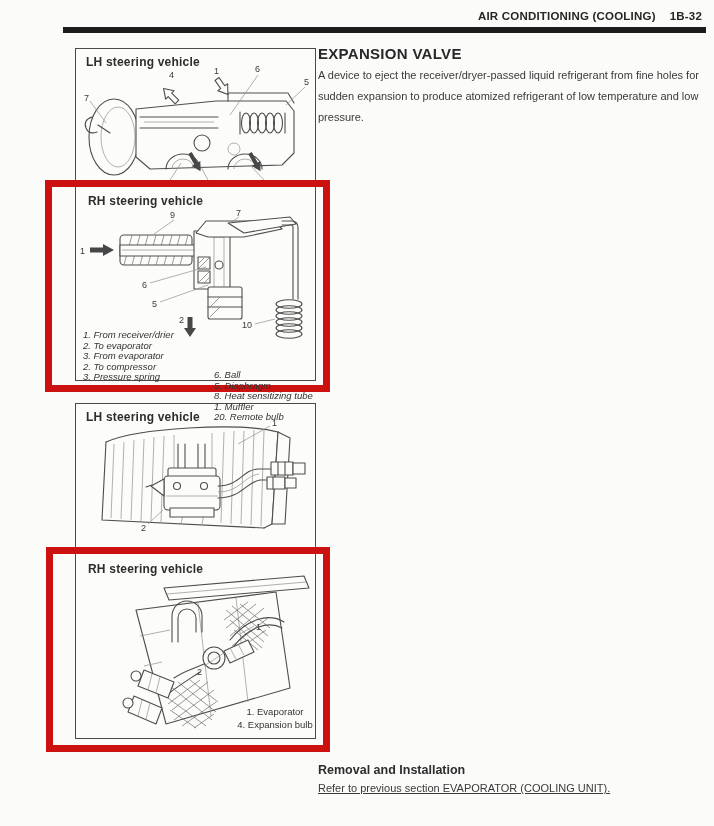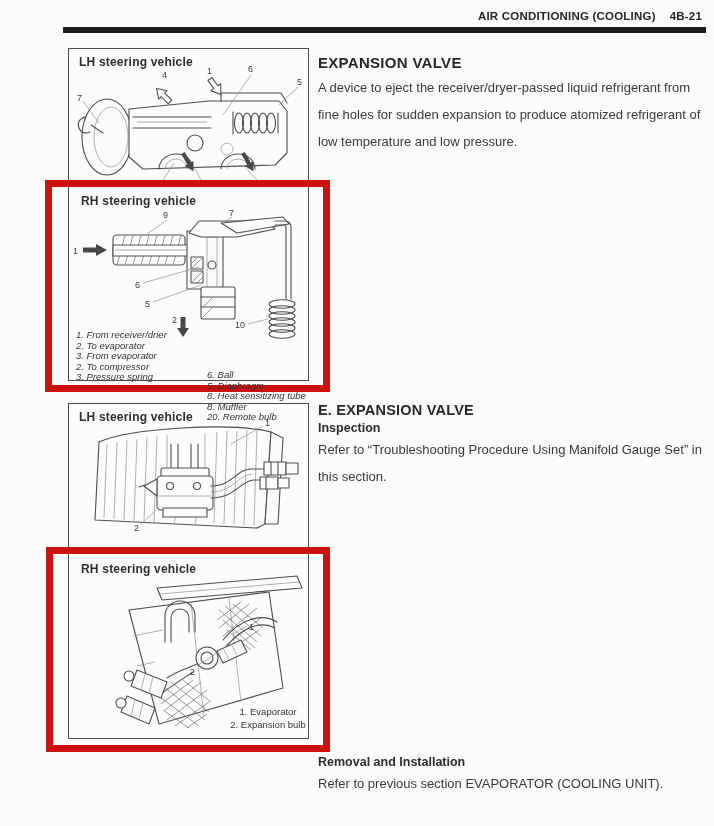--- a/index.html
+++ b/index.html
@@ -14,21 +14,21 @@
   .hdr {
     position:absolute; top:10px; right:12px;
     font-size:11.5px; font-weight:bold; color:#262626; letter-spacing:.2px;
   }
   .hdr .pgnum { margin-left:14px; }
   .hdr-rule {
     position:absolute; top:27px; left:63px; right:8px; height:6px; background:#1c1c1c;
   }
   
   .figbox {
-    position:absolute; left:68px; width:241px;
+    position:absolute; left:75px; width:241px;
     border:1.5px solid #4a4a4a; background:#fcfcfb;
   }
   #figbox1 { top:48px;  height:333px; }
   #figbox2 { top:403px; height:336px; }
   .figtitle {
     position:absolute; font-size:12px; font-weight:bold; color:#2d2d2d; letter-spacing:.2px;
   }
   .redbox {
     position:absolute; border:7px solid #cc1211; background:transparent; pointer-events:none; z-index:5;
   }
@@ -52,32 +52,32 @@
   
   .legend {
     position:absolute; left:160px; top:301px; width:78px;
     font-size:9.5px; line-height:13px; color:#333; z-index:6;text-align:center;
   }
   
   .rcol { position:absolute; left:318px; width:390px; }
   .h-big   { font-size:15px;   font-weight:bold; color:#282828; letter-spacing:.3px; }
   .h-mid   { font-size:14.5px; font-weight:bold; color:#282828; letter-spacing:.2px; }
   .h-sub   { font-size:12.5px; font-weight:bold; color:#2d2d2d; margin-top:3px; }
-  .body-tx { font-size:13px; line-height:27px; color:#3a3a3a; margin-top:3px; }
-  #sec1 { top:45px;margin-top:9px; }
+  .body-tx { font-size:11px; line-height:21px; color:#3a3a3a; margin-top:3px; }
+  #sec1 { top:45px; }
   #sec2 { top:402px; }
   #sec3 { top:755px; }
 </style>
 </head>
 <body>
 
 <div class="page">
 
   <div class="hdr">
-    <span>AIR CONDITIONING (COOLING)</span><span class="pgnum">4B-21</span>
+    <span>AIR CONDITIONING (COOLING)</span><span class="pgnum">1B-32</span>
   </div>
   <div class="hdr-rule"></div>
 
   <div class="figbox" id="figbox1">
     <div class="figtitle" style="left:10px; top:6px;">LH steering vehicle</div>
 
     <svg class="diagram" style="left:2px; top:16px;" width="236" height="122" viewBox="0 0 236 122">
 
       <ellipse class="ln" cx="36" cy="72" rx="25" ry="38"></ellipse>
       <ellipse class="thin" cx="40" cy="72" rx="17" ry="30"></ellipse>
@@ -216,21 +216,21 @@
         <div>1.  From receiver/drier</div>
         <div>2.  To evaporator</div>
         <div>3.  From evaporator</div>
         <div>2.  To compressor</div>
         <div>3.  Pressure spring</div>
       </div>
       <div class="col c2">
         <div>6.  Ball</div>
         <div>5.  Diaphragm</div>
         <div>8.  Heat sensitizing tube</div>
-        <div>8.  Muffler</div>
+        <div>1.  Muffler</div>
         <div>20.  Remote bulb</div>
       </div>
     </div>
   </div>
 
   <div class="redbox" id="redbox1"></div>
 
   <div class="figbox" id="figbox2">
     <div class="figtitle" style="left:10px; top:6px;">LH steering vehicle</div>
 
@@ -363,35 +363,30 @@
       </g>
 
       <line class="thin" x1="176" y1="50" x2="162" y2="58"></line>
       <line class="thin" x1="126" y1="90" x2="146" y2="77"></line>
       <text x="178" y="54">1</text>
       <text x="119" y="99">2</text>
     </svg>
 
     <div class="legend">
       <div>1.  Evaporator</div>
-      <div>2.  Expansion bulb</div>
+      <div>4.  Expansion bulb</div>
     </div>
   </div>
 
   <div class="redbox" id="redbox2"></div>
 
   <div class="rcol" id="sec1">
     <div class="h-big">EXPANSION VALVE</div>
     <div class="body-tx">A device to eject the receiver/dryer-passed liquid refrigerant from fine holes for sudden expansion to produce atomized refrigerant of low temperature and low pressure.</div>
   </div>
 
-  <div class="rcol" id="sec2">
-    <div class="h-mid">E.  EXPANSION VALVE</div>
-    <div class="h-sub">Inspection</div>
-    <div class="body-tx" style="margin-top:1px;">Refer to “Troubleshooting Procedure Using Manifold Gauge Set” in this section.</div>
-  </div>
 
   <div class="rcol" id="sec3">
-    <div class="h-sub" style="margin-top:0;">Removal and Installation</div>
-    <div class="body-tx" style="margin-top:1px;">Refer to previous section EVAPORATOR (COOLING UNIT).</div>
+    <div class="h-sub" style="margin-top:8px;">Removal and Installation</div>
+    <div class="body-tx" style="margin-top:1px;text-decoration:underline;">Refer to previous section EVAPORATOR (COOLING UNIT).</div>
   </div>
 
 </div>
 
 </body></html>

